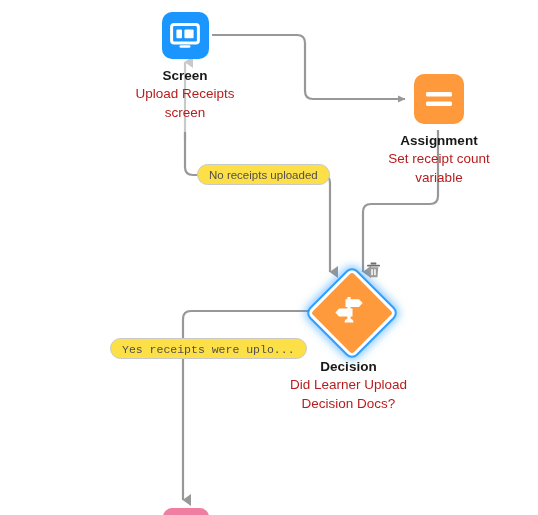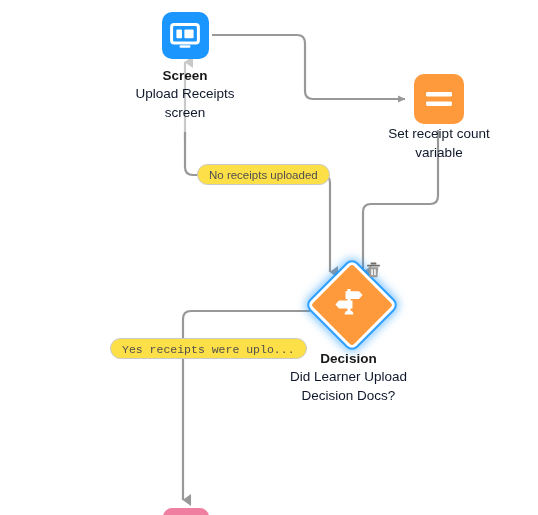--- a/index.html
+++ b/index.html
@@ -24,36 +24,36 @@
     margin-top:8px;
     font-size:13.5px;
     font-weight:bold;
     color:#181818;
     line-height:17px;
     text-align:center;
     white-space:nowrap;
   }
   .node-sub{
     font-size:13.5px;
-    color:#0f172a;
+    color:#b91c1c;
     line-height:19px;
     text-align:center;
     font-weight:normal;
   }
 
   
   #node-screen{left:120px;top:12px;width:130px;}
   #node-screen .node-icon{width:47px;height:47px;background:#1b96ff;}
 
   
   #node-assignment{left:373px;top:74px;width:132px;}
   #node-assignment .node-icon{width:50px;height:50px;background:#ff9a3c;}
 
   
-  #node-decision{left:268px;top:262px;width:161px;}
+  #node-decision{left:268px;top:270px;width:161px;}
   .diamond-wrap{
     width:80px;height:80px;
     display:flex;align-items:center;justify-content:center;
     position:relative;
   }
   .diamond-glow{
     position:absolute;left:50%;top:50%;
     width:58px;height:58px;margin:-29px 0 0 -29px;
     background:#ff9a3c;
     border:3px solid #ffffff;
@@ -149,20 +149,21 @@
     <div class="node-sub">screen</div>
   </div>
 
   <div class="node" id="node-assignment">
     <div class="node-icon">
       <svg width="30" height="22" viewBox="0 0 30 22">
         <rect x="2" y="4" width="26" height="4.6" rx="1.4" fill="#ffffff"></rect>
         <rect x="2" y="13.4" width="26" height="4.6" rx="1.4" fill="#ffffff"></rect>
       </svg>
     </div>
+    <div class="node-label">Assignment</div>
     <div class="node-sub">Set receipt count</div>
     <div class="node-sub">variable</div>
   </div>
 
   <div class="node" id="node-decision">
     <div class="diamond-wrap">
       <div class="diamond-glow"></div>
       <svg class="diamond-icon" width="32" height="30" viewBox="0 0 32 30">
         <rect x="14.4" y="2" width="3.2" height="22" fill="#ffffff"></rect>
         <path d="M12.5 4.2 L26 4.2 L29.6 8.1 L26 12 L12.5 12 Z" fill="#ffffff"></path>

